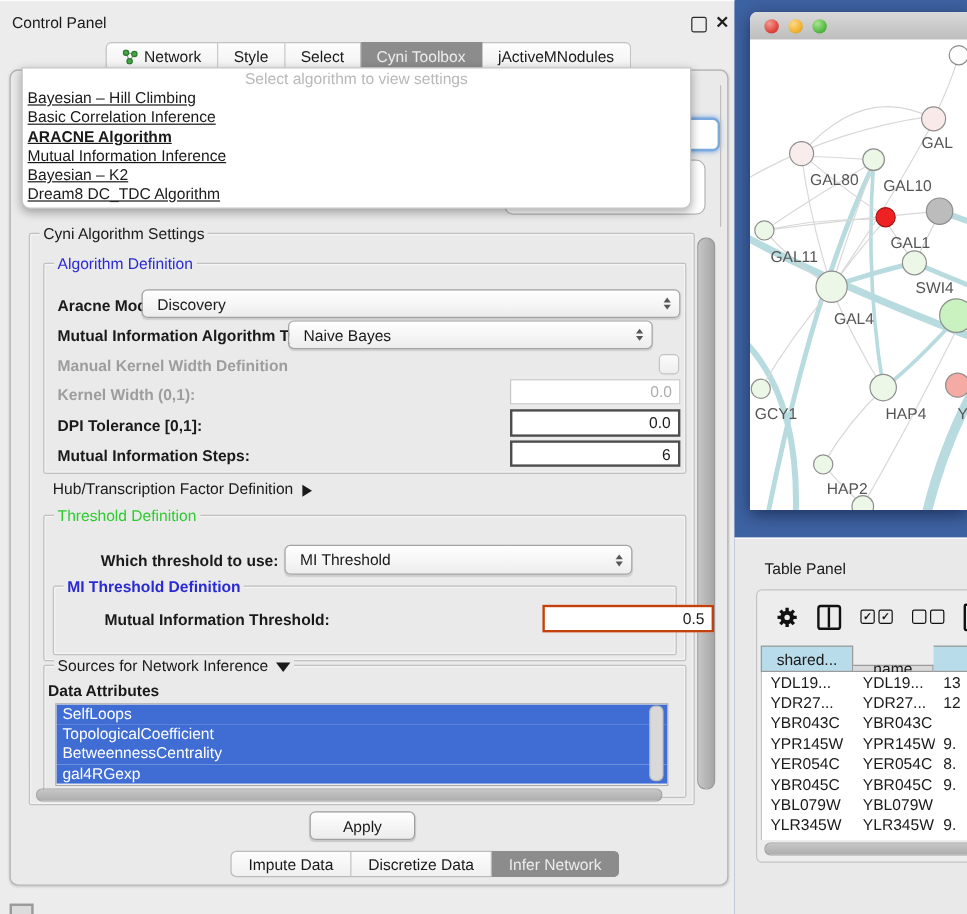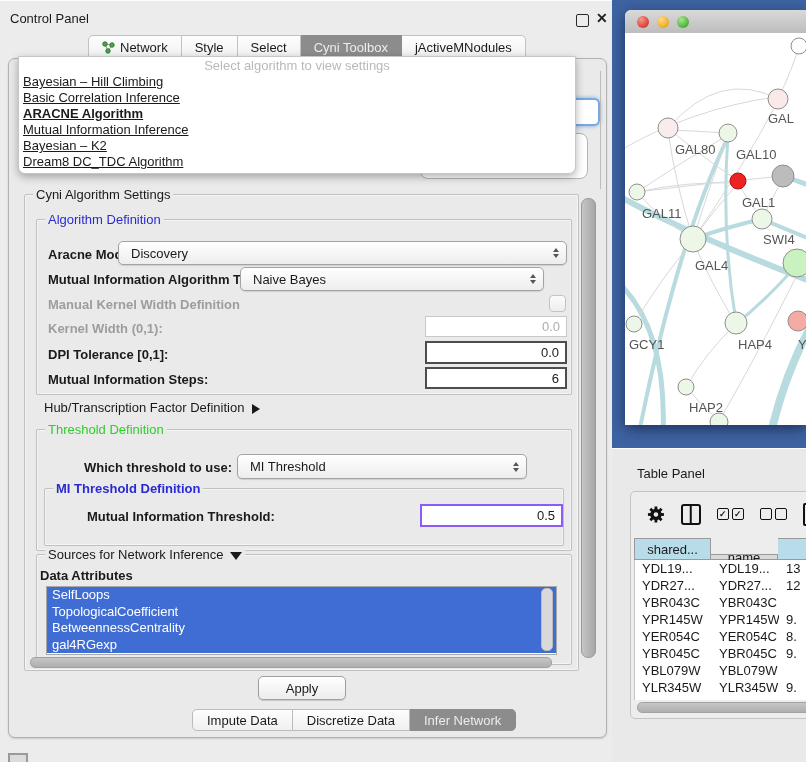--- a/index.html
+++ b/index.html
@@ -42,21 +42,21 @@
   
   .combo{background:linear-gradient(#ffffff,#ededed);border:1px solid #a3a3a3;border-radius:5px;
          display:flex;align-items:center;padding-left:12px;box-sizing:border-box;box-shadow:0 1px 1px rgba(0,0,0,.12);}
   .stepper{position:absolute;right:7px;top:50%;transform:translateY(-50%);display:flex;flex-direction:column;gap:2px;}
   .tri-up{width:0;height:0;border-left:3.5px solid transparent;border-right:3.5px solid transparent;border-bottom:4px solid #555;}
   .tri-down{width:0;height:0;border-left:3.5px solid transparent;border-right:3.5px solid transparent;border-top:4px solid #555;}
   
   .field{background:#fff;display:flex;align-items:center;justify-content:flex-end;padding-right:6px;box-sizing:border-box;}
   .f-light{border:1px solid #c8c8c8;color:#adadad;}
   .f-dark{border:2px solid #4d4d4d;}
-  .f-mid{border:2px solid #8b5cf6;}
+  .f-mid{border:2px solid #c2410c;margin-left:32px;}
   .checkbox{width:15px;height:15px;border:1px solid #c4c4c4;border-radius:4px;background:linear-gradient(#fbfbfb,#eee);}
   .tri-right{display:inline-block;width:0;height:0;border-top:5.5px solid transparent;border-bottom:5.5px solid transparent;border-left:8px solid #1a1a1a;margin-left:8px;vertical-align:middle;}
   .tri-dn-big{display:inline-block;width:0;height:0;border-left:6px solid transparent;border-right:6px solid transparent;border-top:8px solid #1a1a1a;margin-left:6px;vertical-align:middle;}
   
   .attr-list{background:#fff;border:1px solid #a8a8a8;overflow:hidden;}
   .attr-item{height:16.5px;line-height:16.5px;padding-left:5px;}
   .attr-item.sel{background:#3f6dd3;color:#fff;}
   .list-vscroll{position:absolute;right:3px;top:2px;width:10px;height:61px;background:#d9d9d9;border-radius:5px;border:1px solid #bbb;}
   .hscroll{height:9px;border-radius:5px;background:linear-gradient(#c6c6c6,#aeaeae);border:1px solid #a2a2a2;}
   .vscroll-thumb{width:13px;border-radius:7px;background:linear-gradient(90deg,#c6c6c6,#a6a6a6);border:1px solid #9a9a9a;}

